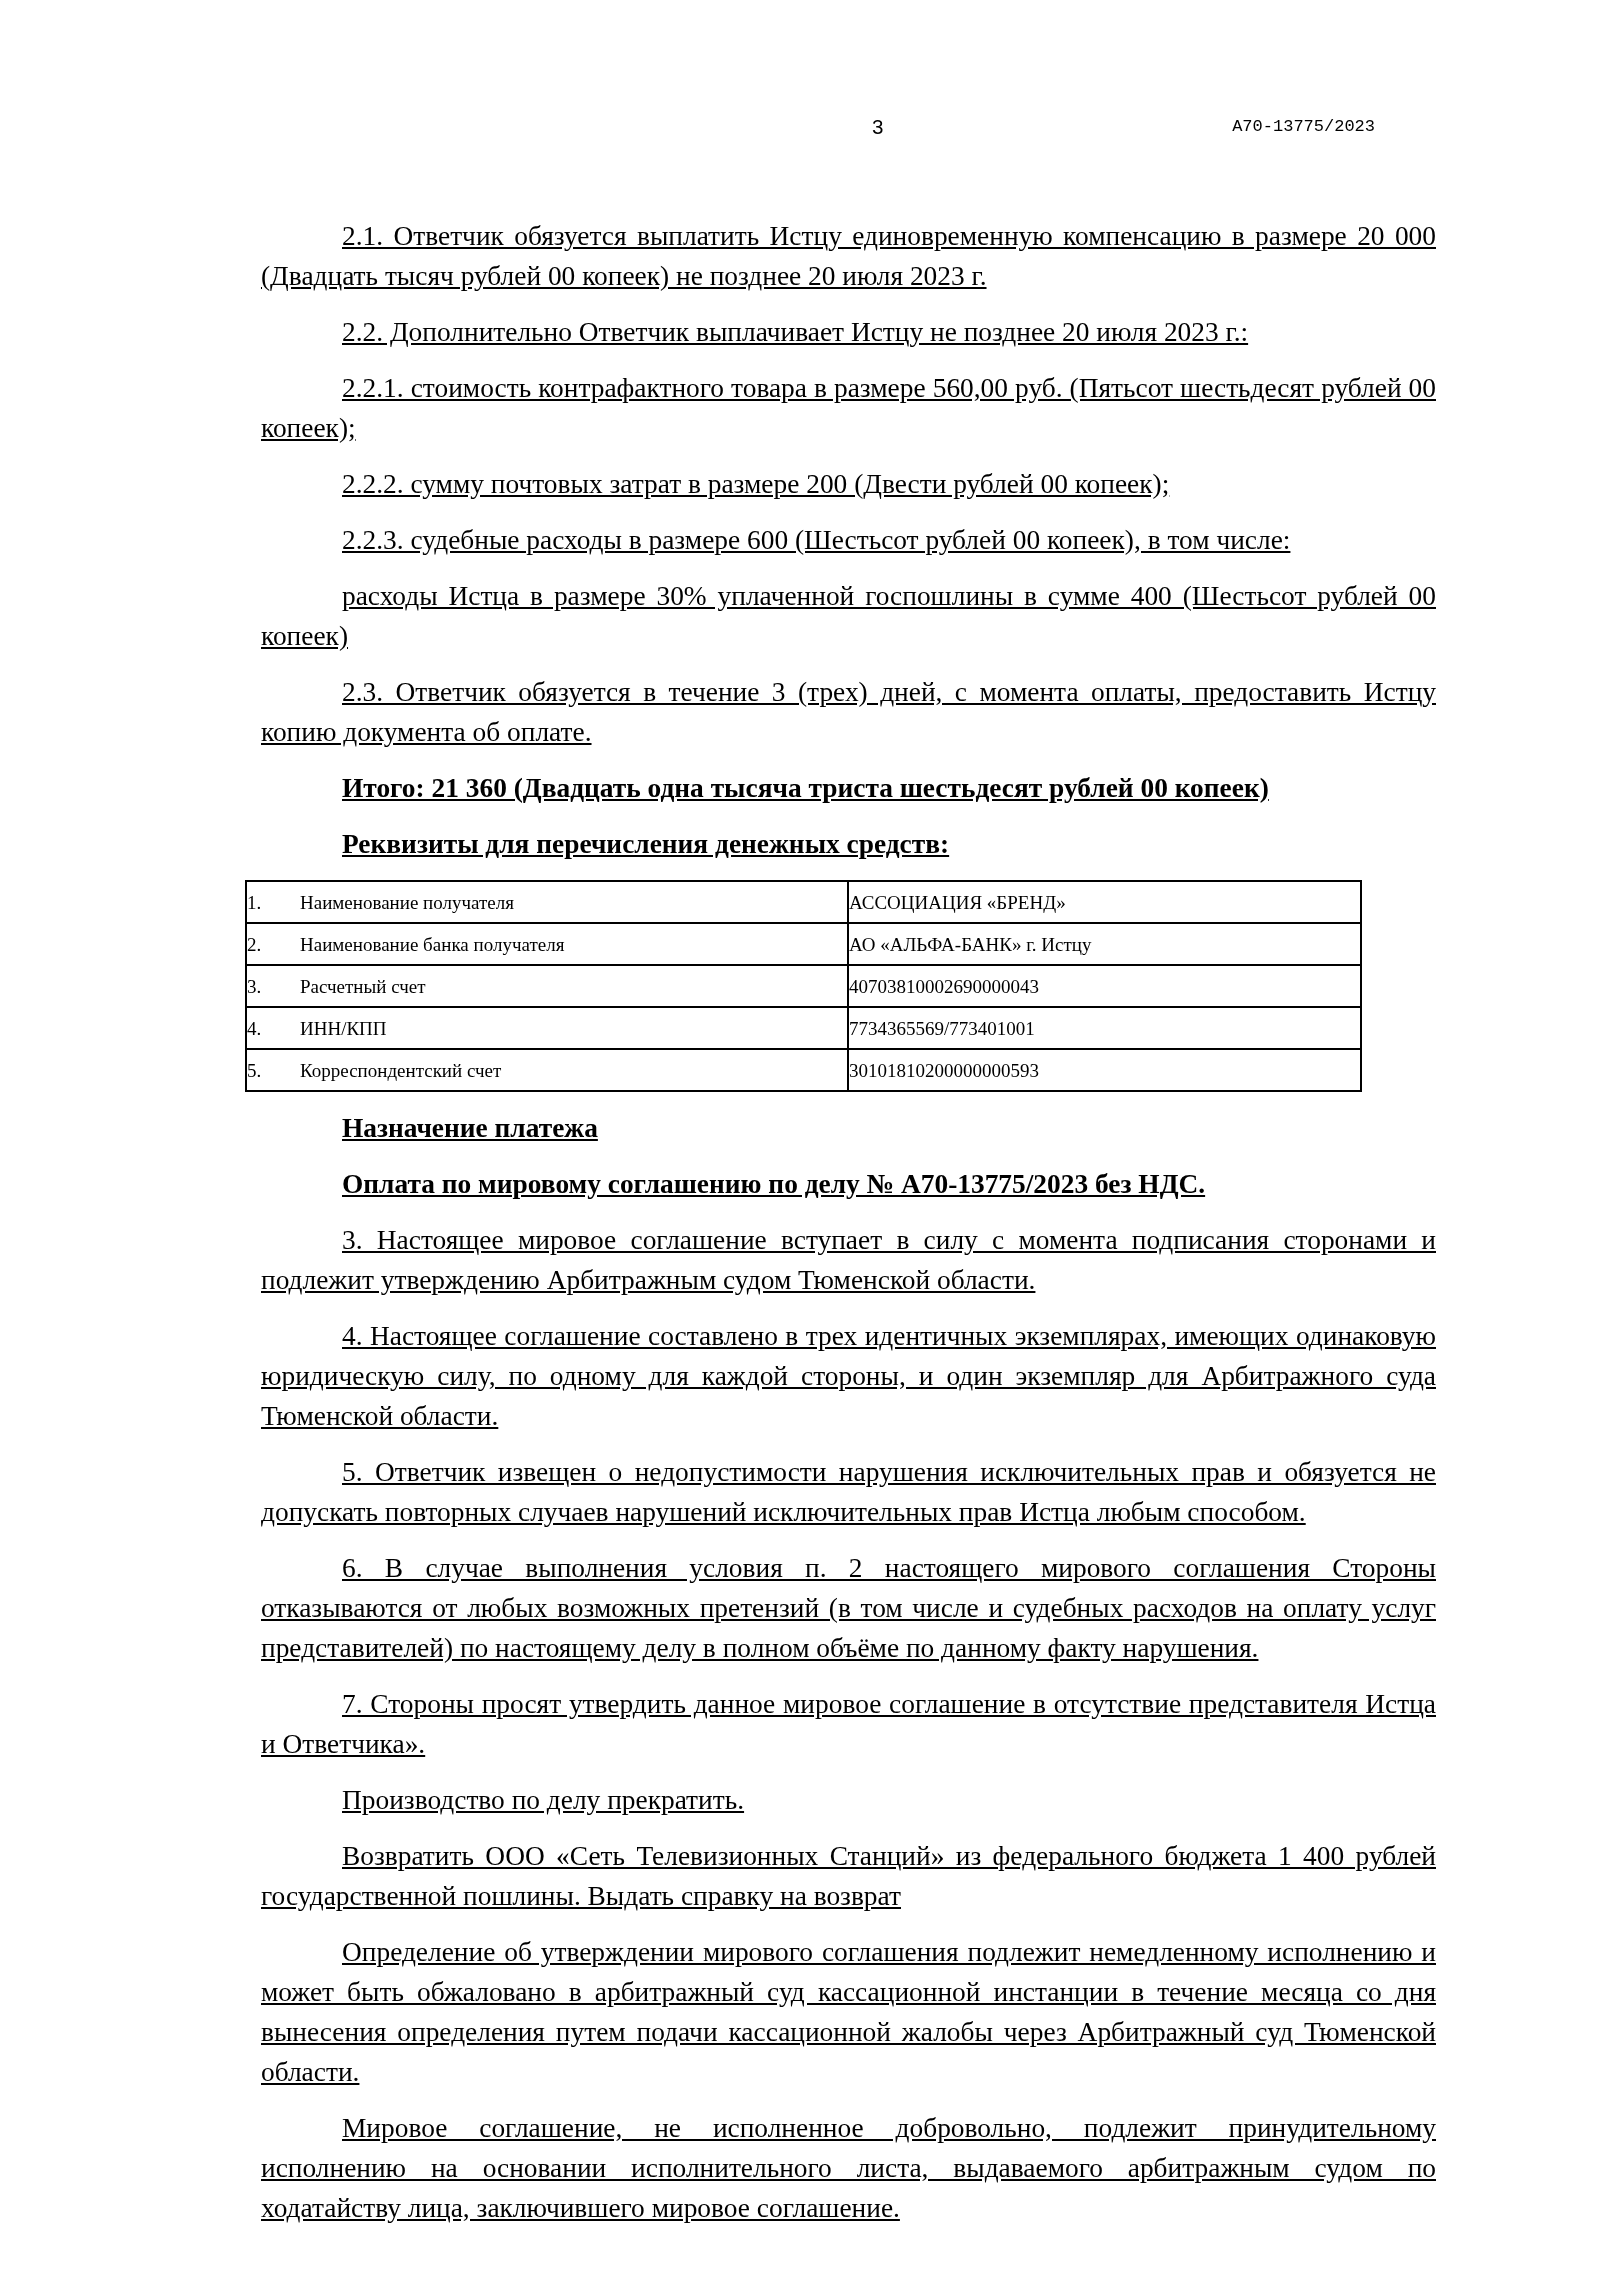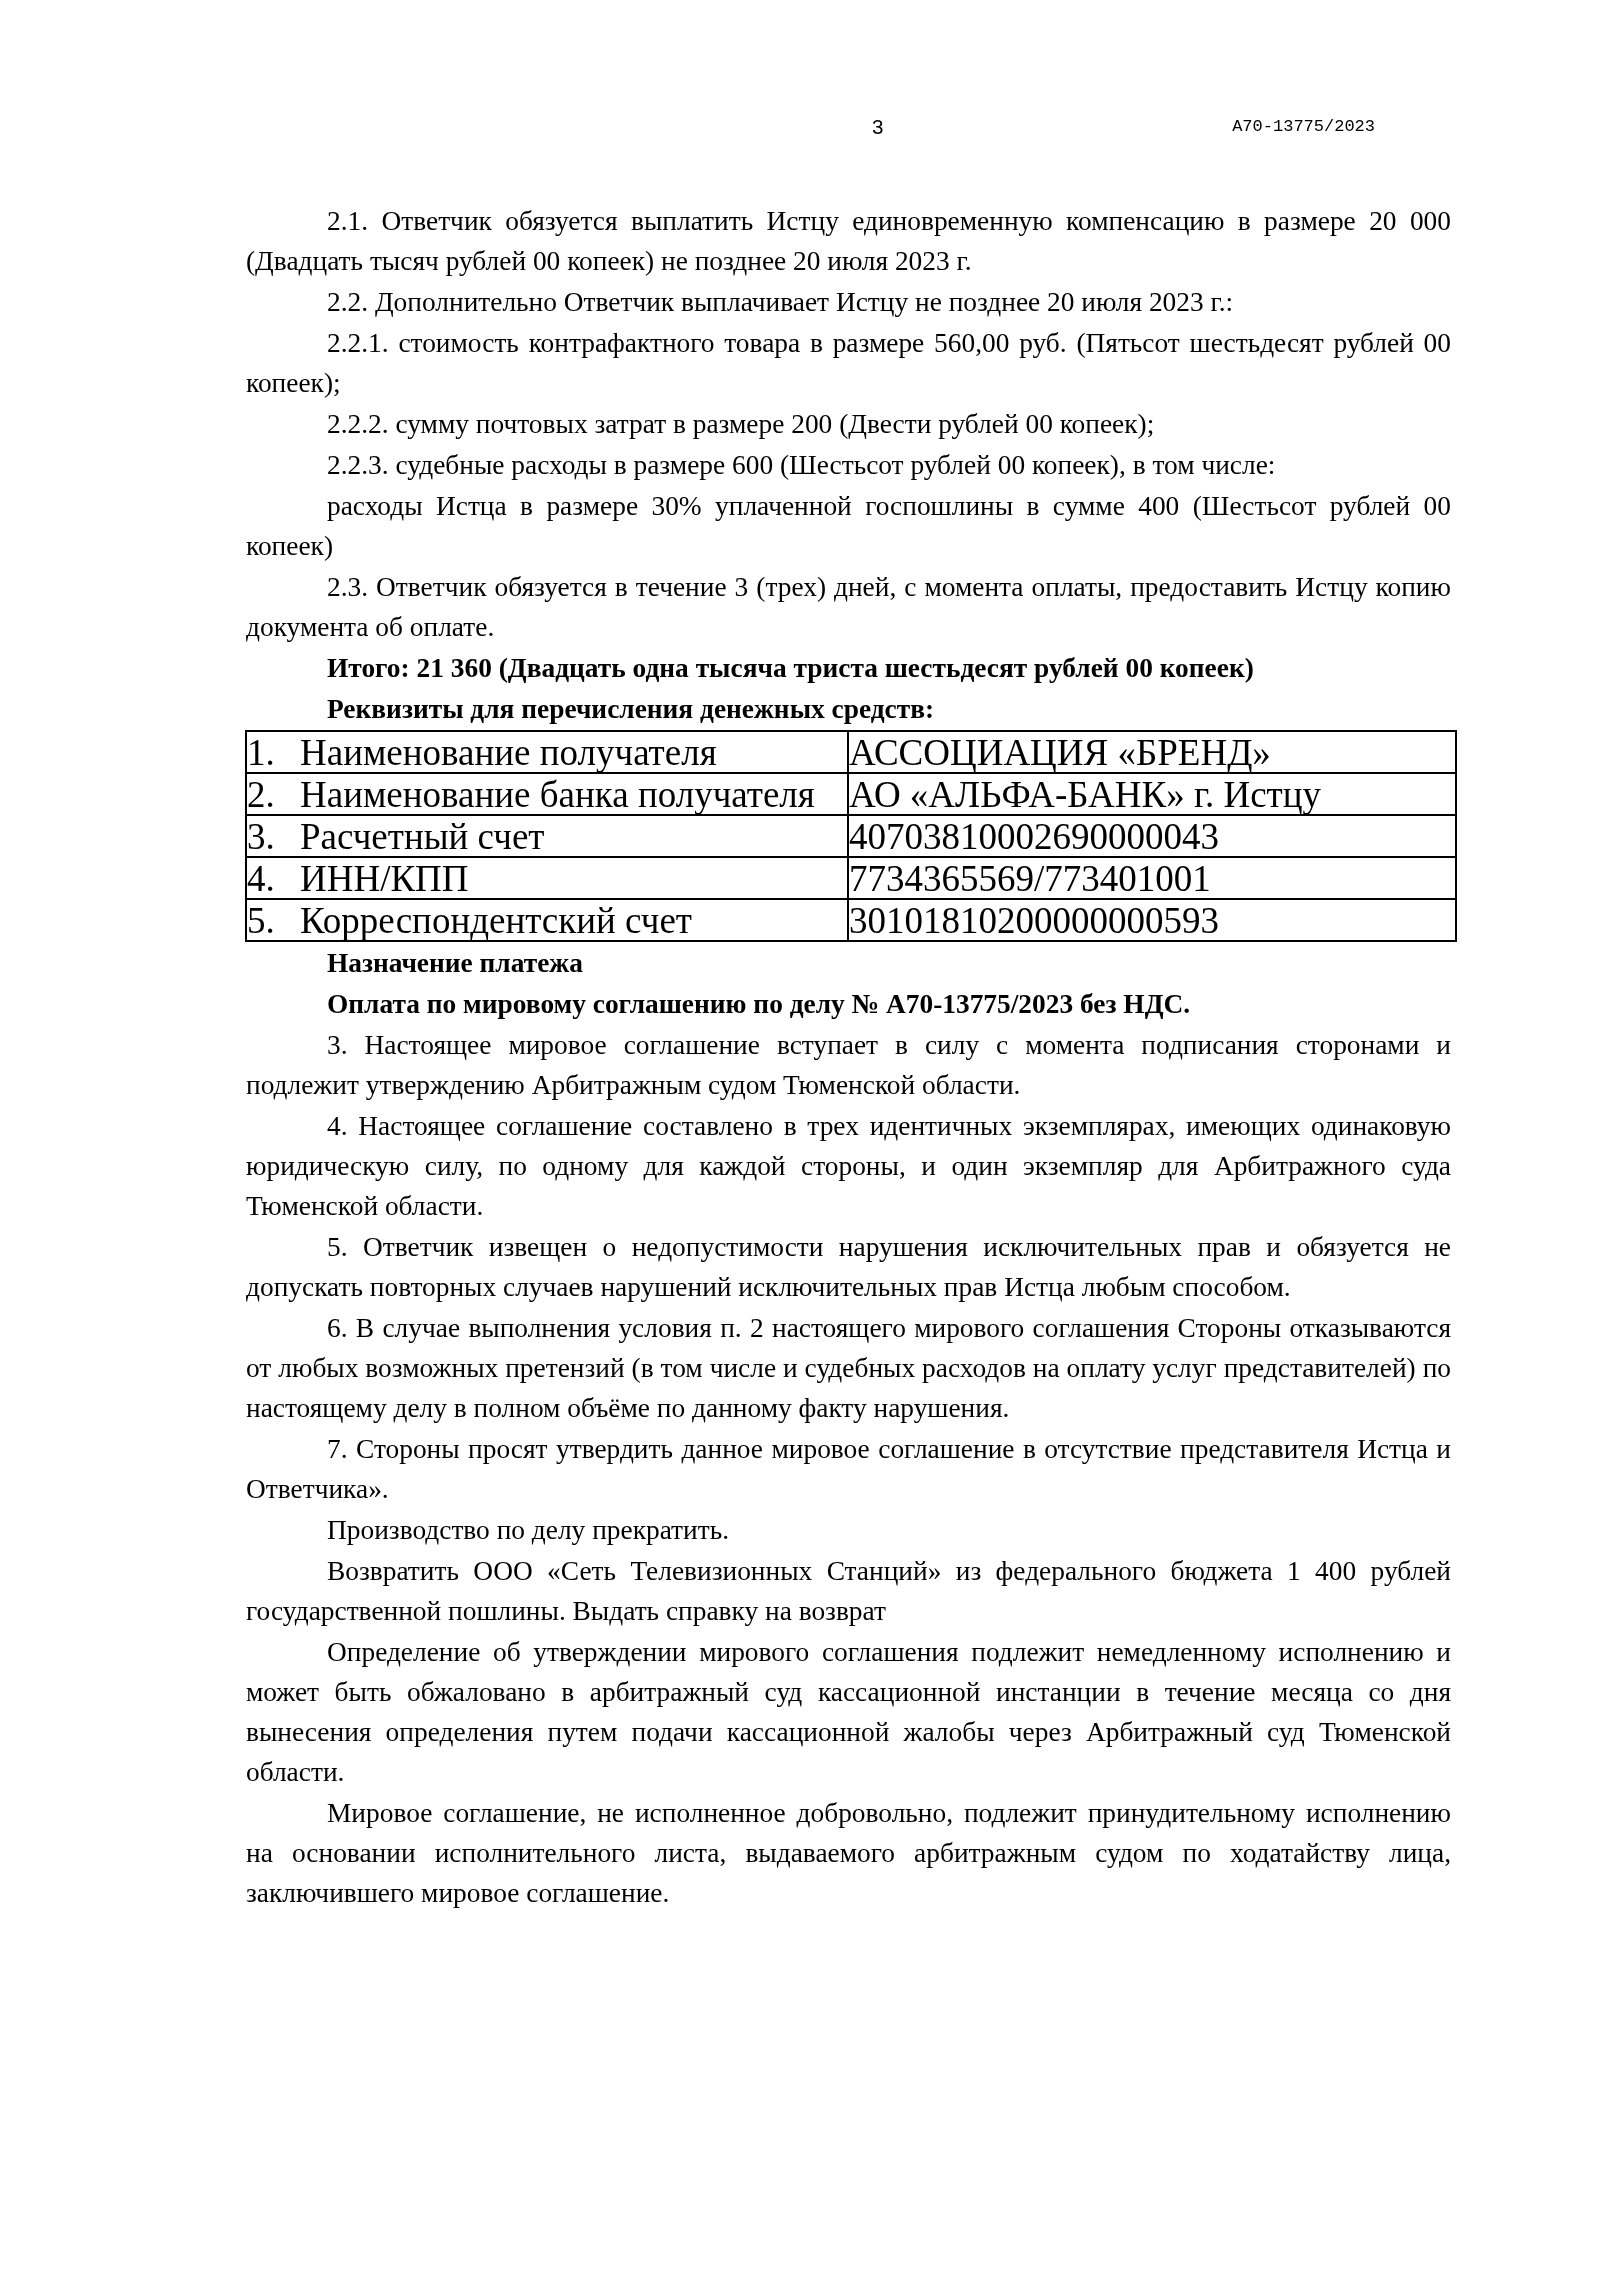--- a/index.html
+++ b/index.html
@@ -31,30 +31,31 @@
   .content {
     position:absolute;
     left:245px;
     top:200px;
     width:1207px;
     font-size:27.4px;
     line-height:40px;
     text-align:justify;
   }
   .content p {
-    margin:1px;
+    margin:16px;
     padding:0;
     text-indent:81px;
+    text-decoration:underline;
   }
   .content p.bold { font-weight:bold; }
   table.requisites {
     border-collapse:collapse;
-    width:1212px;
+    width:1117px;
     table-layout:fixed;
-    font-size:37px;
+    font-size:19px;
     border:2.9px solid #000;
   }
   table.requisites td {
     border:2px solid #000;
     height:40px;
     line-height:37px;
     vertical-align:middle;
     text-align:left;
     padding:0;
     overflow:hidden;

